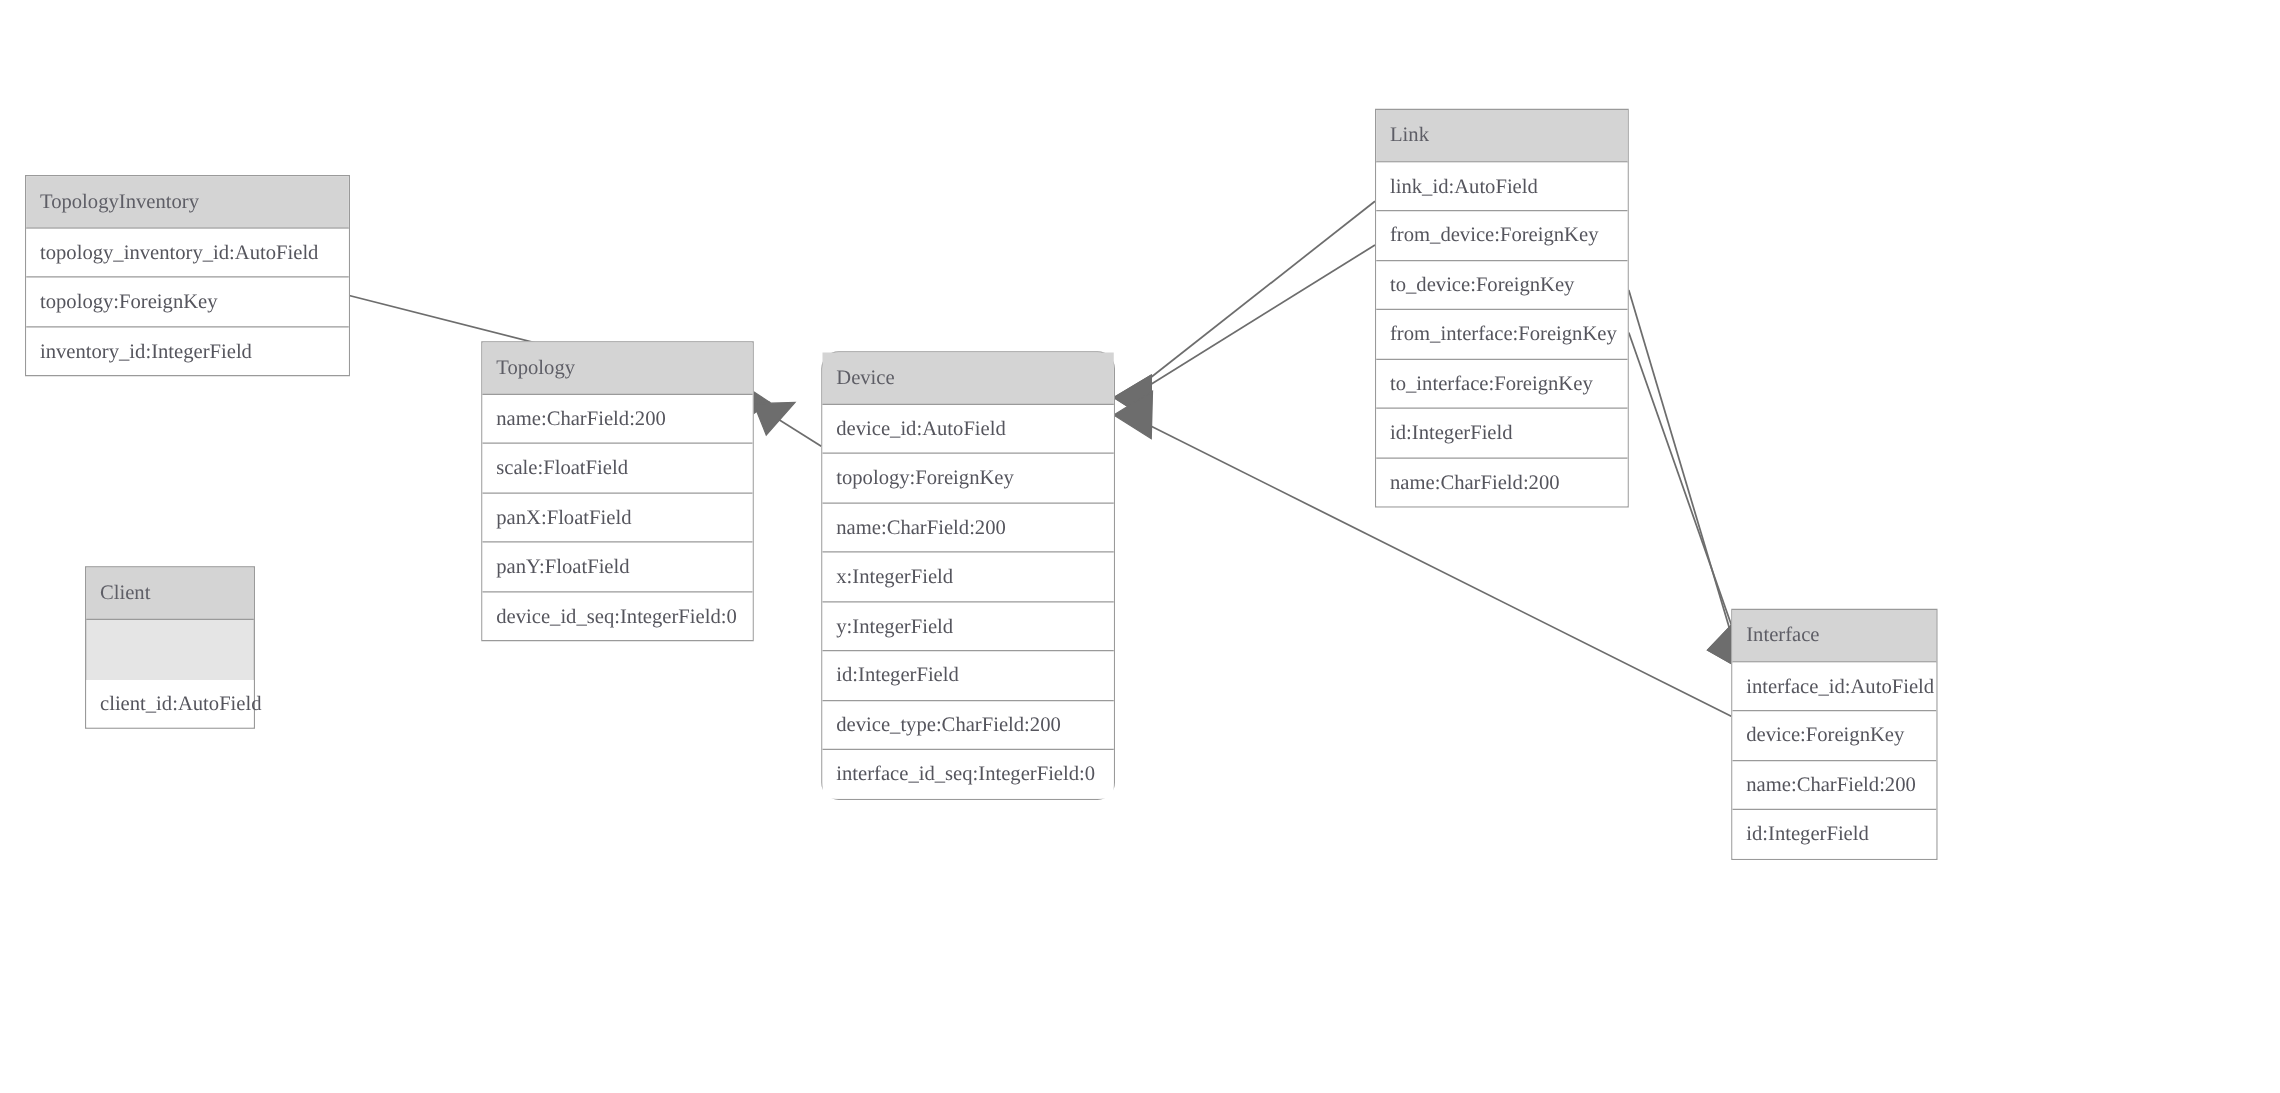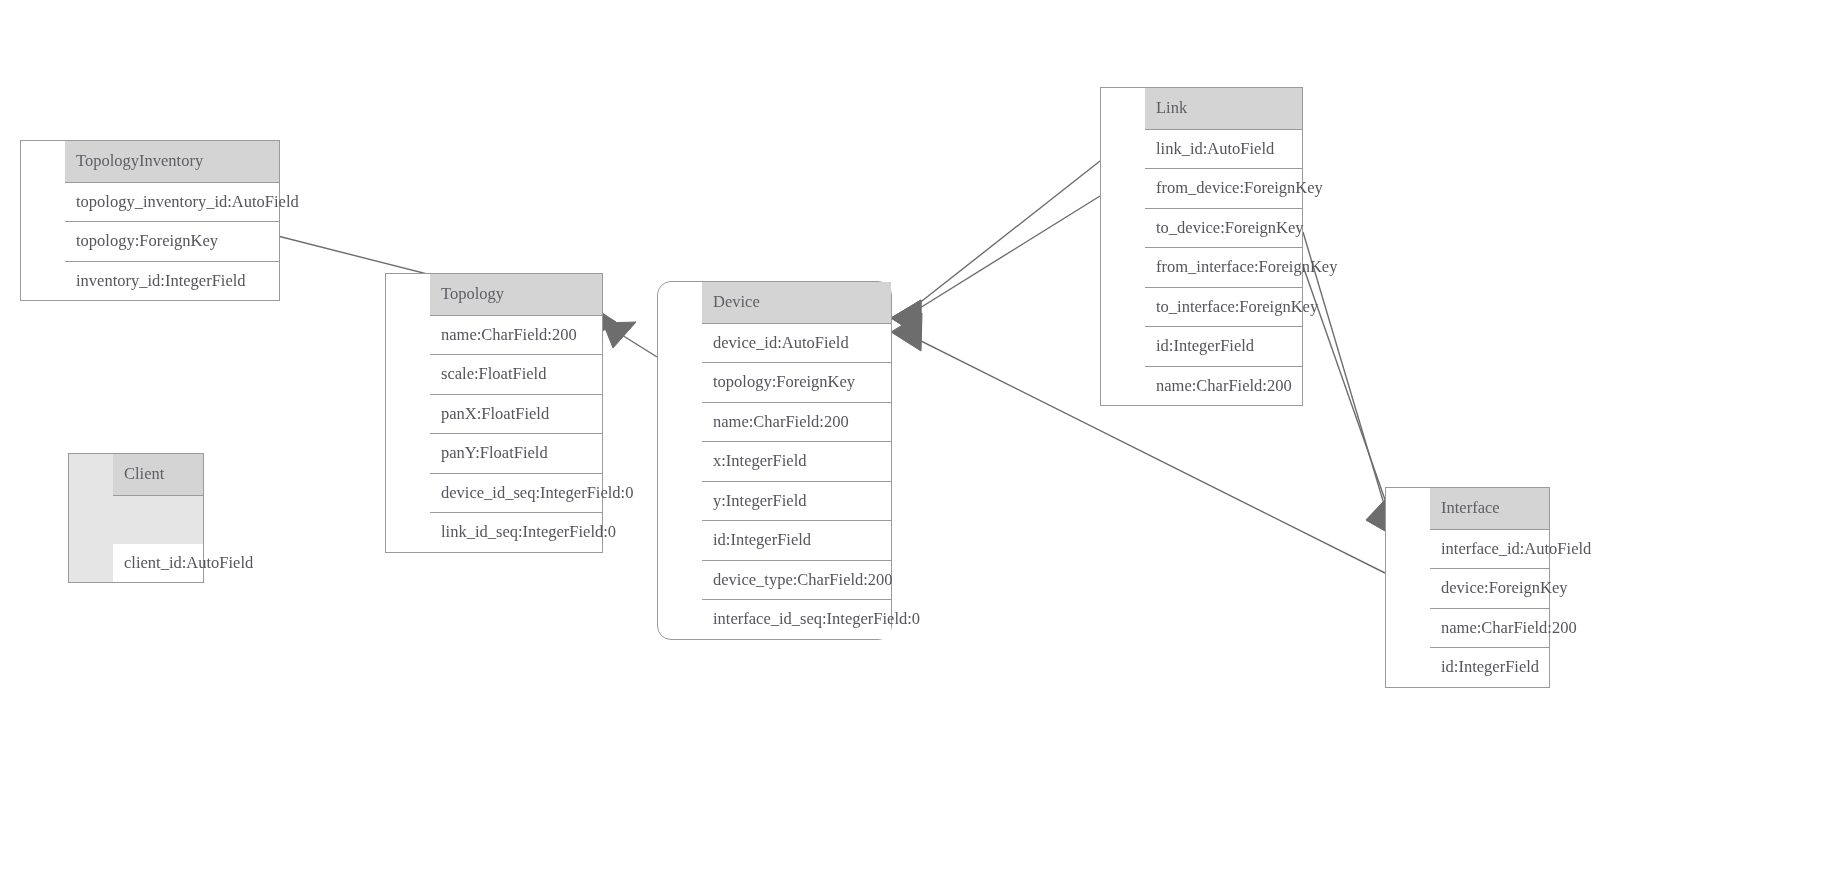--- a/index.html
+++ b/index.html
@@ -26,21 +26,20 @@
     width: 1824px;
     height: 874px;
     pointer-events: none;
   }
   .entity {
     position: absolute;
     box-sizing: border-box;
     border: 1px solid #9a9a9a;
     background: #ffffff;
     z-index: 5;
-    padding-left: 44px;
   }
   .entity-header {
     box-sizing: border-box;
     background: #d4d4d4;
     border-bottom: 1px solid #9a9a9a;
     color: #5e5e66;
     font-size: 16.5px;
     line-height: 1;
     padding: 12px 0 12px 11px;
     white-space: nowrap;
@@ -114,21 +113,20 @@
         </div>
       </div>
       <div class="entity" style="left: 385px; top: 273px; width: 218px; border-color: rgb(154, 154, 154); background: rgb(255, 255, 255);">
         <div class="entity-header" style="background: rgb(212, 212, 212); border-bottom-color: rgb(154, 154, 154);">Topology</div>
         <div class="entity-fields">
           <div class="field-row" style="border-top-color: rgb(154, 154, 154); color: rgb(85, 85, 93);">name:CharField:200</div>
           <div class="field-row" style="border-top-color: rgb(154, 154, 154); color: rgb(85, 85, 93);">scale:FloatField</div>
           <div class="field-row" style="border-top-color: rgb(154, 154, 154); color: rgb(85, 85, 93);">panX:FloatField</div>
           <div class="field-row" style="border-top-color: rgb(154, 154, 154); color: rgb(85, 85, 93);">panY:FloatField</div>
           <div class="field-row" style="border-top-color: rgb(154, 154, 154); color: rgb(85, 85, 93);">device_id_seq:IntegerField:0</div>
-          <div class="field-row" style="border-top-color: rgb(154, 154, 154); color: rgb(85, 85, 93);">link_id_seq:IntegerField:0</div>
         </div>
       </div>
       <div class="entity" style="left: 657px; top: 281px; width: 235px; border-color: rgb(154, 154, 154); background: rgb(255, 255, 255); border-radius: 14px;">
         <div class="entity-header" style="background: rgb(212, 212, 212); border-bottom-color: rgb(154, 154, 154);">Device</div>
         <div class="entity-fields">
           <div class="field-row" style="border-top-color: rgb(154, 154, 154); color: rgb(85, 85, 93);">device_id:AutoField</div>
           <div class="field-row" style="border-top-color: rgb(154, 154, 154); color: rgb(85, 85, 93);">topology:ForeignKey</div>
           <div class="field-row" style="border-top-color: rgb(154, 154, 154); color: rgb(85, 85, 93);">name:CharField:200</div>
           <div class="field-row" style="border-top-color: rgb(154, 154, 154); color: rgb(85, 85, 93);">x:IntegerField</div>
           <div class="field-row" style="border-top-color: rgb(154, 154, 154); color: rgb(85, 85, 93);">y:IntegerField</div>

